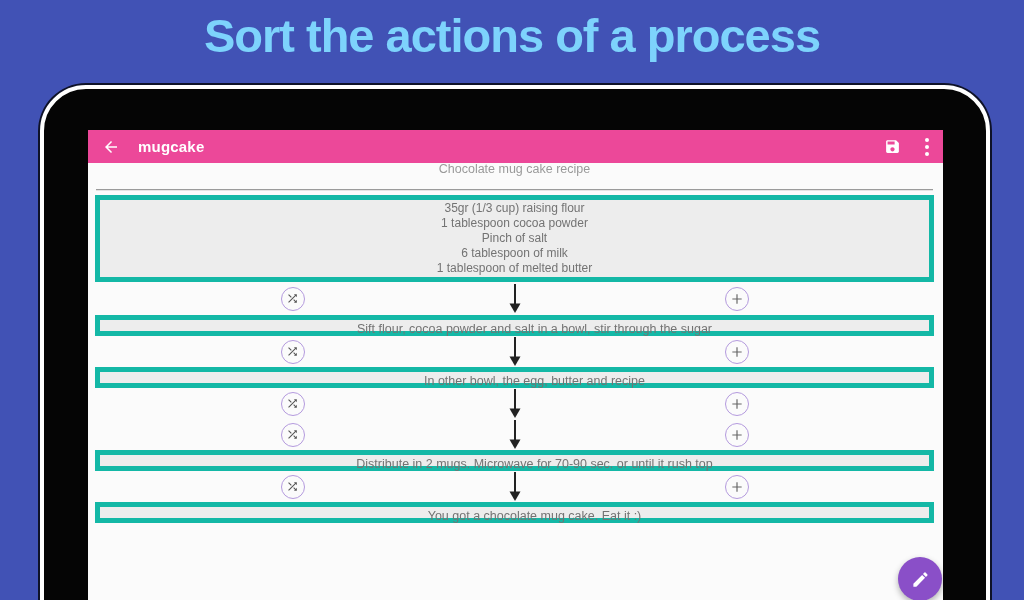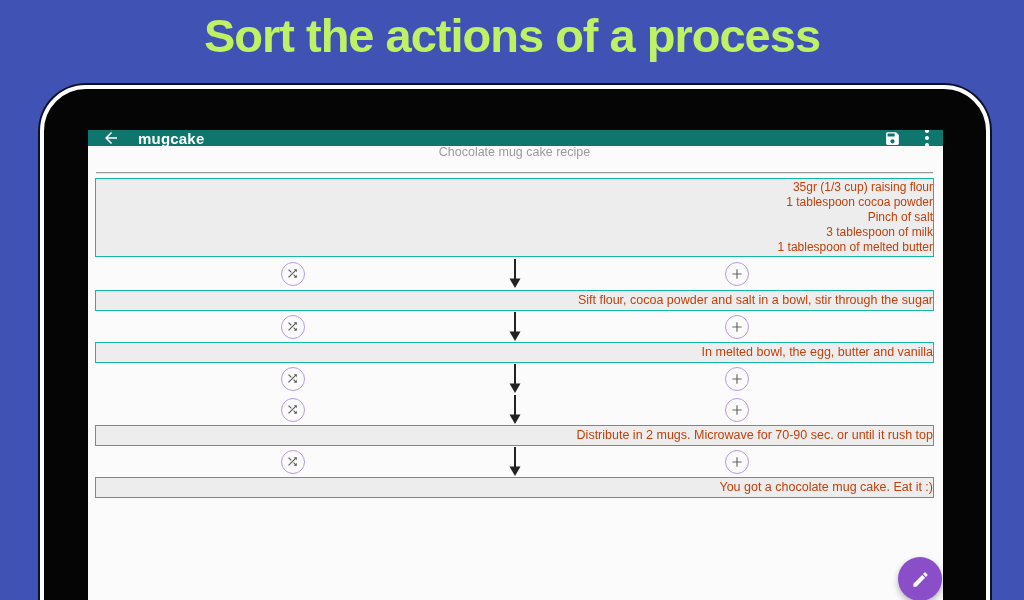--- a/index.html
+++ b/index.html
@@ -4,36 +4,36 @@
 <style>
   * { margin:0; padding:0; box-sizing:border-box; }
   body { font-family:"Liberation Sans", sans-serif; }
   .stage {
     position:relative; width:1024px; height:600px; overflow:hidden;
     background:#4152b5;
   }
   
   .banner-title {
     position:absolute; top:8px; left:0; width:100%;
-    text-align:center; color:#bef264;
+    text-align:center; color:#7dd3fc;
     font-size:47px; font-weight:700; letter-spacing:-1px;
   }
   
   .tablet {
     position:absolute; left:40px; top:85px; width:950px; height:562px;
     background:#050505; border:4px solid #ffffff; border-radius:46px;
     box-shadow:0 0 0 2px rgba(0,0,0,0.78);
   }
   
   .screen {
     position:absolute; left:88px; top:130px; width:855px; height:470px;
     background:#fbfbfb; overflow:hidden;
   }
   .toolbar {
-    height:16px; background:#0f766e; display:flex; align-items:center;
+    height:33px; background:#ec4899; display:flex; align-items:center;
     padding:0 14px; color:#fff;
   }
   .toolbar .back-btn {
     background:none; border:none; cursor:pointer; display:flex; align-items:center;
     padding:0; margin-right:18px;
   }
   .toolbar-title { font-size:15px; font-weight:700; color:#fff; letter-spacing:.2px; }
   .toolbar-spacer { flex:1; }
   .toolbar .action-btn {
     background:none; border:none; cursor:pointer; display:flex; align-items:center;
@@ -42,22 +42,22 @@
   .dots { display:flex; flex-direction:column; gap:3px; }
   .dots i { width:4px; height:4px; border-radius:50%; background:#fff; }
   
   .content { padding:0 9px 0 7px; }
   .recipe-name {
     height:26px; display:flex; align-items:flex-end; justify-content:center;
     color:#9a9a9a; font-size:12.5px; padding-bottom:13px;
   }
   .divider { height:1px; background:#9b9b9b; box-shadow:0 1px 0 #e3e3e3; margin:0 1px; }
   .block {
-    background:#ededed; border:1px solid #14b8a6;
-    text-align:right; color:#c2410c; cursor:pointer;
+    background:#ededed; border:5px solid #14b8a6;
+    text-align:center; color:#737373; cursor:pointer;
   }
   .ingredients {
     margin-top:5px; font-size:12px; line-height:15px; padding:1px 0;
   }
   .icon-row {
     height:31px; position:relative; display:flex;
     align-items:center; justify-content:center;
   }
   .icon-row.first { height:33px; }
   .circle-btn {
@@ -117,21 +117,21 @@
 
     <div class="content">
 
       <div class="recipe-name">Chocolate mug cake recipe</div>
       <div class="divider"></div>
 
       <div class="block ingredients">
         <div>35gr (1/3 cup) raising flour</div>
         <div>1 tablespoon cocoa powder</div>
         <div>Pinch of salt</div>
-        <div>3 tablespoon of milk</div>
+        <div>6 tablespoon of milk</div>
         <div>1 tablespoon of melted butter</div>
       </div>
 
       <div class="icon-row first">
         <button class="circle-btn shuffle">
           <svg width="13" height="13" viewBox="0 0 24 24">
               <path fill="#555" d="M10.59 9.17 5.41 4 4 5.41l5.17 5.17 1.42-1.41zM14.5 4l2.04 2.04L4 18.59 5.41 20 17.96 7.46 20 9.5V4h-5.5zm.33 9.41-1.41 1.41 3.13 3.13L14.5 20H20v-5.5l-2.04 2.04-3.13-3.13z"></path>
             </svg>
         </button>
         <span class="down-arrow">
@@ -159,21 +159,21 @@
               <line x1="8" y1="0" x2="8" y2="22" stroke="#222" stroke-width="2"></line>
               <path d="M2.5 19.5 8 29 13.5 19.5 Z" fill="#222"></path>
             </svg>
         </span>
         <button class="circle-btn plus">
           <svg width="14" height="14" viewBox="0 0 24 24">
               <path fill="none" stroke="#666" stroke-width="2" d="M12 4v16M4 12h16"></path>
             </svg>
         </button>
       </div>
-      <div class="block step-box">In melted bowl, the egg, butter and vanilla</div>
+      <div class="block step-box">In other bowl, the egg, butter and recipe</div>
 
       <div class="icon-row">
         <button class="circle-btn shuffle">
           <svg width="13" height="13" viewBox="0 0 24 24">
               <path fill="#555" d="M10.59 9.17 5.41 4 4 5.41l5.17 5.17 1.42-1.41zM14.5 4l2.04 2.04L4 18.59 5.41 20 17.96 7.46 20 9.5V4h-5.5zm.33 9.41-1.41 1.41 3.13 3.13L14.5 20H20v-5.5l-2.04 2.04-3.13-3.13z"></path>
             </svg>
         </button>
         <span class="down-arrow">
           <svg width="16" height="29" viewBox="0 0 16 29">
               <line x1="8" y1="0" x2="8" y2="22" stroke="#222" stroke-width="2"></line>

